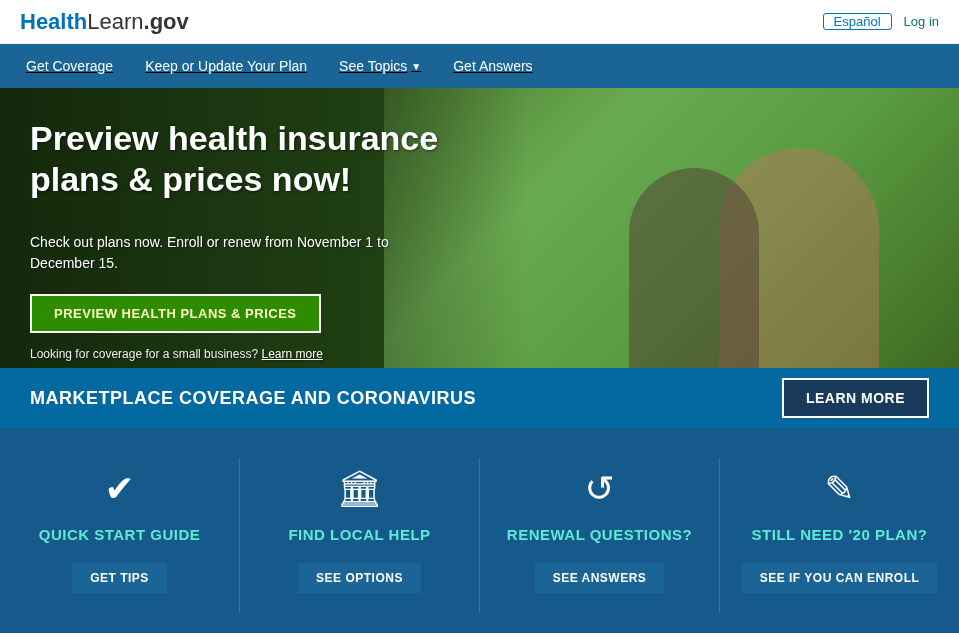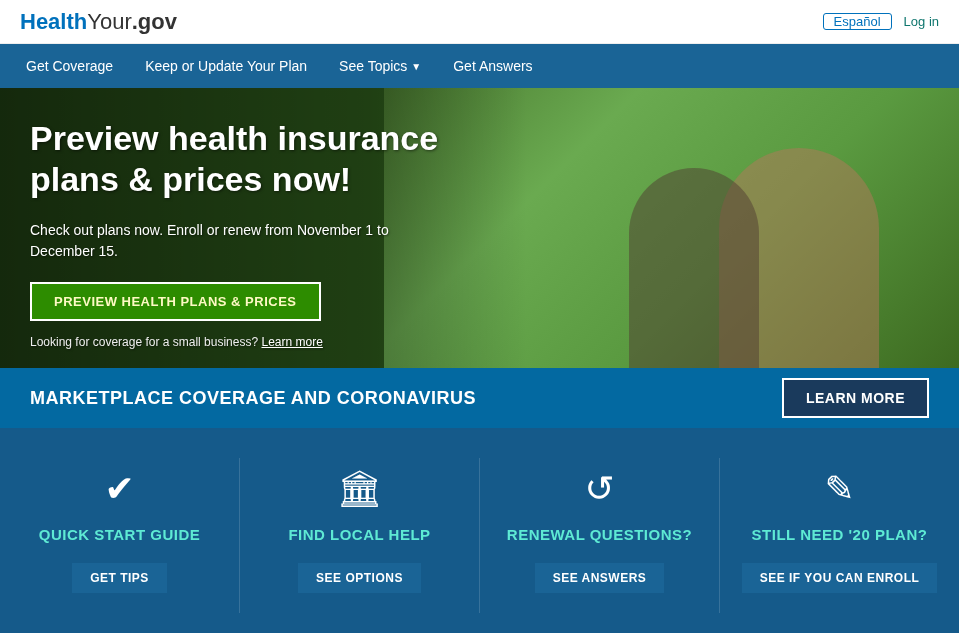--- a/index.html
+++ b/index.html
@@ -40,20 +40,21 @@
     .main-nav {
       background: #1a6496;
       display: flex;
       align-items: center;
       padding: 0 10px;
       height: 44px;
     }
     .nav-links {
       display: flex;
       flex: 1;
+      text-decoration: underline;
     }
     .nav-links a {
       color: #fff;
       text-decoration: none;
       font-size: 14px;
       padding: 0 16px;
       height: 44px;
       display: flex;
       align-items: center;
       white-space: nowrap;
@@ -136,21 +137,21 @@
       z-index: 2;
       padding: 30px 30px;
       max-width: 480px;
       color: #fff;
     }
     .hero-title {
       font-size: 34px;
       font-weight: bold;
       line-height: 1.2;
       text-shadow: 1px 1px 3px rgba(0,0,0,0.5);
-      margin-bottom: 20px;
+      margin-bottom: 32px;
     }
     .hero-subtitle {
       font-size: 14px;
       margin-bottom: 20px;
       line-height: 1.5;
       text-shadow: 1px 1px 2px rgba(0,0,0,0.5);
     }
     .hero-btn {
       display: inline-block;
       background: #2d8c00;
@@ -239,21 +240,21 @@
       cursor: pointer;
       text-transform: uppercase;
       text-align: center;
     }
   </style>
 </head>
 <body>
 
 <header class="top-header">
   <div class="logo">
-    <span>Health</span><span style="color:#333; font-weight:normal;">Your</span><span class="gov">.gov</span>
+    <span>Health</span><span style="color:#333; font-weight:normal;">Learn</span><span class="gov">.gov</span>
   </div>
   <div class="top-header-links">
     <a href="#" class="espanol-btn">Español</a>
     <a href="#">Log in</a>
   </div>
 </header>
 
 <nav class="main-nav">
   <div class="nav-links">
     <a href="#">Get Coverage</a>

